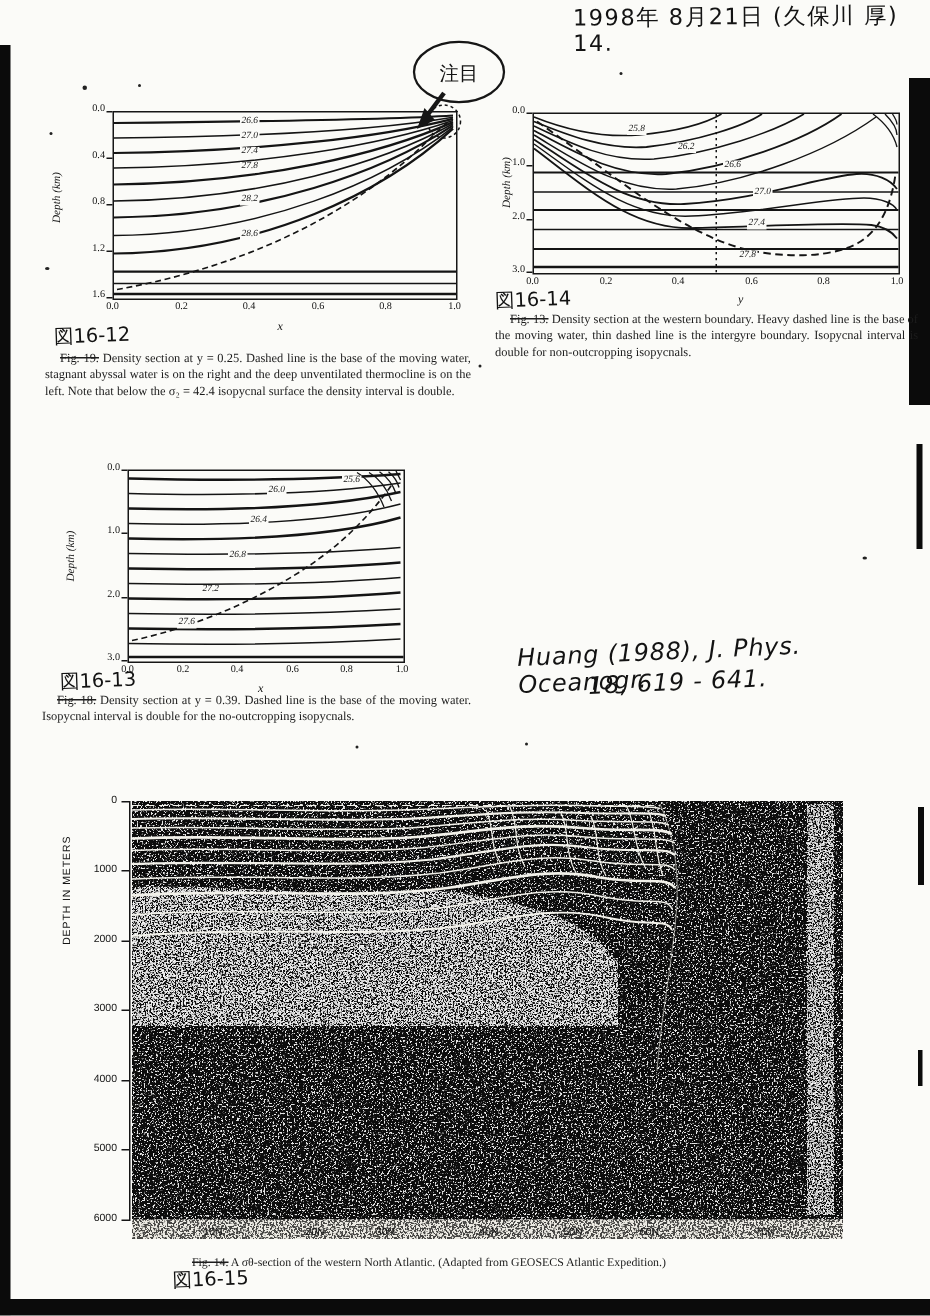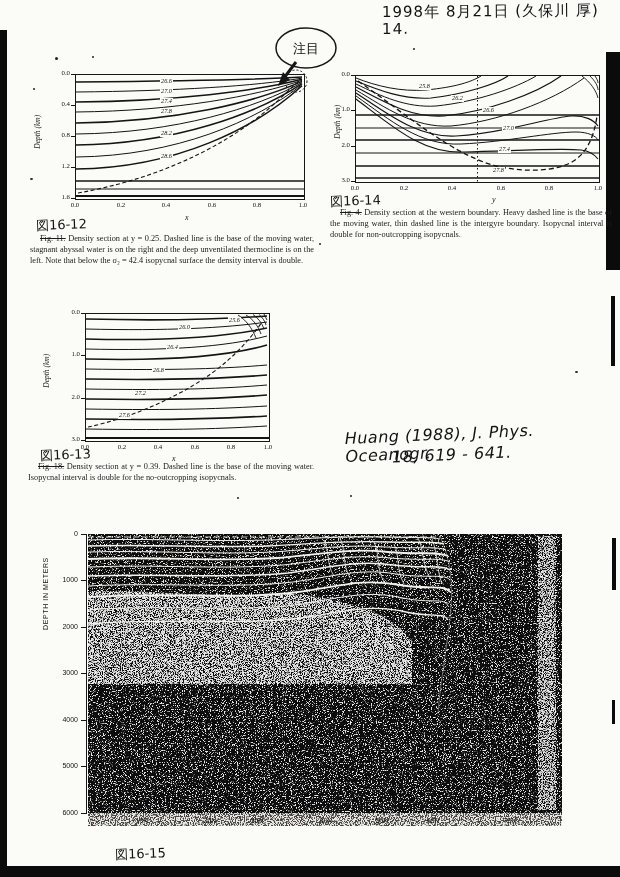--- a/index.html
+++ b/index.html
@@ -110,21 +110,21 @@
 
   <svg class="abs" style="left:250px;top:24px;" width="96" height="66" viewBox="0 0 96 66">
     <ellipse cx="56" cy="24" rx="30" ry="20" fill="#fbfbf8" stroke="#161616" stroke-width="1.5"></ellipse>
     <path d="M46,38 L34,54" stroke="#161616" stroke-width="3" fill="none"></path>
     <polygon points="28,62 40,56 33,48" fill="#161616"></polygon>
     <text x="56" y="29" text-anchor="middle" font-size="13" font-family="DejaVu Sans, sans-serif" fill="#131313">注目</text>
   </svg>
 
   <div class="hw hw-fig" style="left:36px;top:218px;">図16-12</div>
   <div class="cap" style="left:30px;top:234px;width:284px;">
-    <span class="figno">Fig. 11.</span>
+    <span class="figno">Fig. 19.</span>
     <span>Density section at y = 0.25. Dashed line is the base of the moving water, stagnant abyssal water is on the right and the deep unventilated thermocline is on the left. Note that below the σ₂ = 42.4 isopycnal surface the density interval is double.</span>
   </div>
 
   <div class="abs" style="left:322px;top:60px;width:298px;height:150px;">
     <div class="ylabrot" style="left:-34px;top:58px;">Depth (km)</div>
     <span class="tky" style="left:4px;top:11px;">0.0</span>
     <span class="tky" style="left:4px;top:46px;">1.0</span>
     <span class="tky" style="left:4px;top:82px;">2.0</span>
     <span class="tky" style="left:4px;top:117px;">3.0</span>
     <div class="tickmark" style="left:29px;top:15px;width:4px;height:1px;"></div>
@@ -171,21 +171,21 @@
     <span class="tk" style="left:73px;top:125px;">0.2</span>
     <span class="tk" style="left:121px;top:125px;">0.4</span>
     <span class="tk" style="left:170px;top:125px;">0.6</span>
     <span class="tk" style="left:218px;top:125px;">0.8</span>
     <span class="tk" style="left:267px;top:125px;">1.0</span>
     <div class="axlab" style="left:170px;top:136px;">y</div>
   </div>
 
   <div class="hw hw-fig" style="left:330px;top:194px;">図16-14</div>
   <div class="cap" style="left:330px;top:208px;width:282px;">
-    <span class="figno">Fig. 4.</span>
+    <span class="figno">Fig. 13.</span>
     <span>Density section at the western boundary. Heavy dashed line is the base of the moving water, thin dashed line is the intergyre boundary. Isopycnal interval is double for non-outcropping isopycnals.</span>
   </div>
 
   <div class="abs" style="left:22px;top:298px;width:295px;height:170px;">
     <div class="ylabrot" style="left:-25px;top:69px;">Depth (km)</div>
     <span class="tky" style="left:34px;top:11px;">0.0</span>
     <span class="tky" style="left:34px;top:53px;">1.0</span>
     <span class="tky" style="left:34px;top:96px;">2.0</span>
     <span class="tky" style="left:34px;top:138px;">3.0</span>
     <div class="tickmark" style="left:59px;top:15px;width:4px;height:1px;"></div>
@@ -320,15 +320,19 @@
         <text x="122" y="289">20N</text>
         <text x="169" y="289">30N</text>
         <text x="238" y="289">40N</text>
         <text x="294" y="289">50N</text>
         <text x="345" y="289">60N</text>
         <text x="422" y="289">70N</text>
       </g>
     </svg>
   </div>
 
+  <div class="capD" style="left:128px;top:837px;">
+    <span class="figno">Fig. 14.</span>
+    <span>A σθ-section of the western North Atlantic. (Adapted from GEOSECS Atlantic Expedition.)</span>
+  </div>
   <div class="hw hw-fig" style="left:115px;top:847px;">図16-15</div>
 
 </div>
 
 </body></html>

